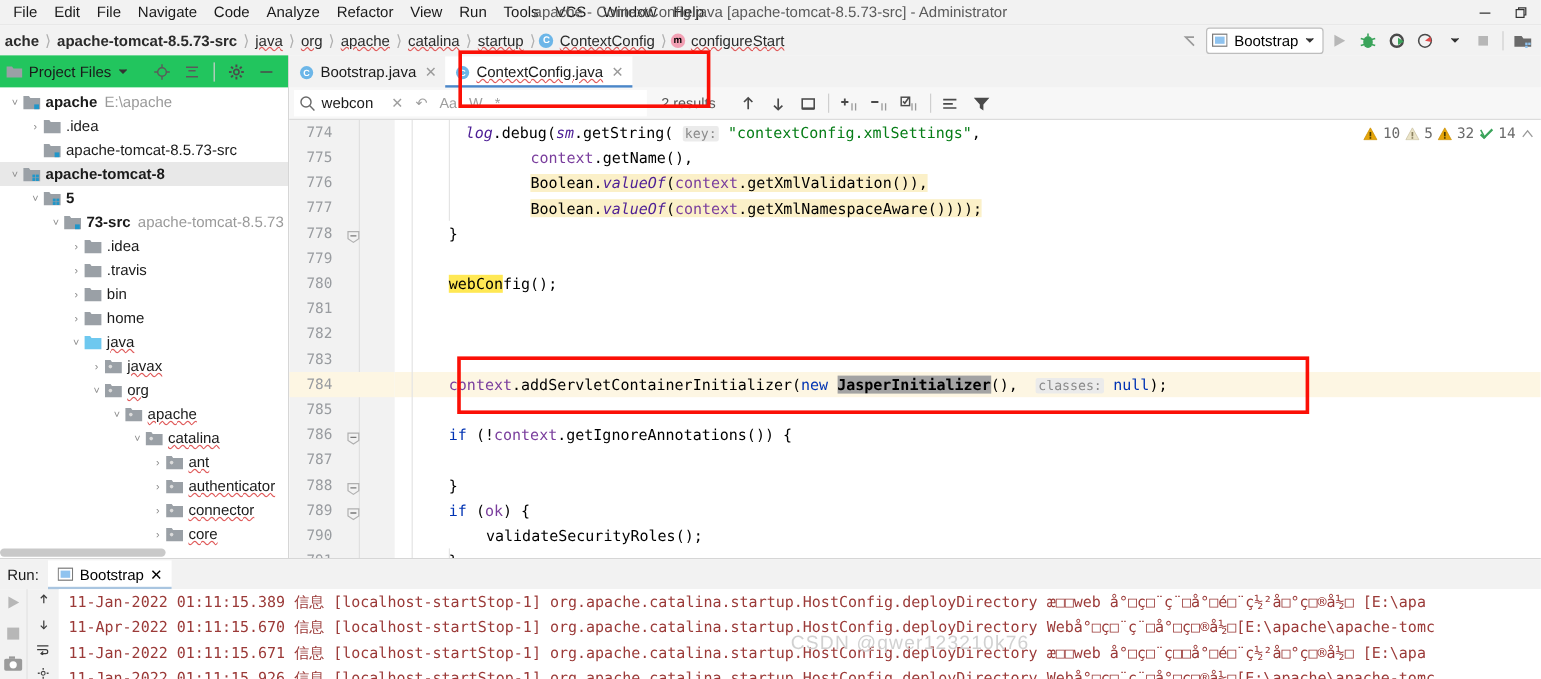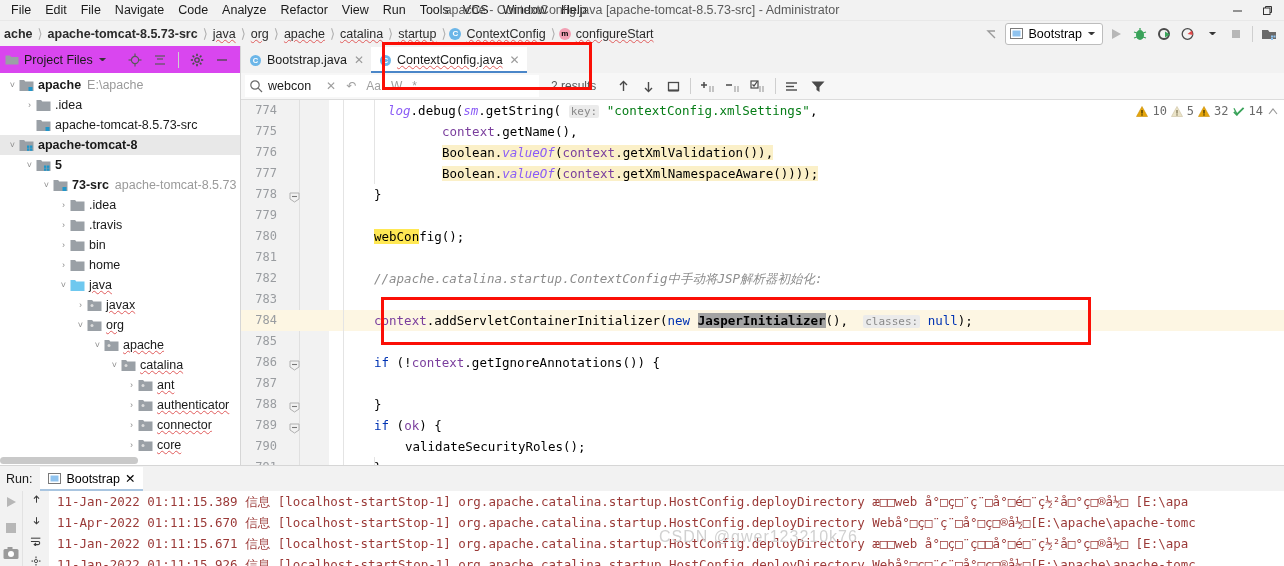--- a/index.html
+++ b/index.html
@@ -67,21 +67,21 @@
   .tbtn { width: 22px; height: 22px; display: flex; align-items: center; justify-content: center; }
   .tbtn svg { display: block; }
   .vsep { width: 1px; height: 16px; background: #cfcfcf; margin: 0 3px; }
 
   
   .body-row { display: flex; flex: 1 1 auto; min-height: 0; }
 
   
   .sidebar { width: 240px; background: #ffffff; display: flex; flex-direction: column; flex: 0 0 240px; border-right: 1px solid #d6d6d6; }
   .side-head {
-    height: 27px; background: #d946ef; display: flex; align-items: center;
+    height: 27px; background: #22c55e; display: flex; align-items: center;
     padding-left: 5px; gap: 5px; flex: 0 0 27px;
   }
   .side-title { font-size: 12.5px; color: #1a1a1a; }
   .side-head .tbtn { width: 20px; height: 20px; }
   .tree { flex: 1 1 auto; overflow: hidden; padding-top: 2px; position: relative; background: #fff; }
   .trow { height: 20px; display: flex; align-items: center; font-size: 12.5px; color: #1a1a1a; white-space: nowrap; }
   .trow.sel { background: #e8e8e8; }
   .arrow { width: 13px; display: inline-flex; justify-content: center; align-items: center; color: #8a8a8a; font-size: 9px; flex: 0 0 13px; }
   .folder { width: 15px; height: 13px; margin-right: 4px; position: relative; flex: 0 0 15px; }
   .folder svg { display: block; }
@@ -128,21 +128,21 @@
     font-family: "DejaVu Sans Mono", monospace; font-size: 12.5px;
   }
   .cline { height: 21px; line-height: 21px; white-space: pre; padding-left: 14px; }
   .cline.cur { background: #fdf6e3; }
   .ind-guide { position: absolute; width: 1px; background: #e4e4e4; }
 
   
   .k  { color: #0033b3; font-weight: normal; }      
   .s  { color: #067d17; }                            
   .f  { color: #7a3e9d; margin-top: 8px; }                            
-  .fi { color: #8b5cf6; font-style: italic; }        
+  .fi { color: #4c1d95; font-style: italic; }        
   .m  { color: #000000; }                            
   .cm { color: #8c8c8c; font-style: italic; }        
   .hl { background: #fbf0c8; }                       
   .srch { background: #ffe854; }                     
   .usehl { background: #a3a3a3; font-weight: bold; }                    
   .hint { background: #ebebeb; color: #8a8a8a; font-size: 11px; border-radius: 2px; padding: 0 2px; }
 
   .insp {
     position: absolute; top: 4px; right: 5px; display: flex; align-items: center; gap: 4px;
     font-size: 12px; color: #6a6a6a; z-index: 6;
@@ -737,21 +737,21 @@
           <div class="ind-guide" style="left:45px; top:357px; height:42px;"></div>
 
           <div class="cline"><span style="padding-left:45px"></span><span class="fi">log</span><span class="m">.debug(</span><span class="fi">sm</span><span class="m">.getString(</span> <span class="hint">key:</span> <span class="s">"contextConfig.xmlSettings"</span><span class="m">,</span></div>
           <div class="cline"><span style="padding-left:99px"></span><span class="f">context</span><span class="m">.getName(),</span></div>
           <div class="cline"><span style="padding-left:99px"></span><span class="hl"><span class="m">Boolean.</span><span class="fi">valueOf</span><span class="m">(</span><span class="f">context</span><span class="m">.getXmlValidation()),</span></span></div>
           <div class="cline"><span style="padding-left:99px"></span><span class="hl"><span class="m">Boolean.</span><span class="fi">valueOf</span><span class="m">(</span><span class="f">context</span><span class="m">.getXmlNamespaceAware())));</span></span></div>
           <div class="cline"><span style="padding-left:31px"></span><span class="m">}</span></div>
           <div class="cline"></div>
           <div class="cline"><span style="padding-left:31px"></span><span class="srch">webCon</span><span class="m">fig();</span></div>
           <div class="cline"></div>
-          <div class="cline"><span style="padding-left:31px"></span><span class="cm">//apache.catalina.startup.ContextConfig中手动将JSP解析器初始化:</span></div>
+          <div class="cline"><span style="padding-left:31px"></span></div>
           <div class="cline"></div>
           <div class="cline cur"><span style="padding-left:31px"></span><span class="f">context</span><span class="m">.addServletContainerInitializer(</span><span class="k">new</span> <span class="usehl"><span class="m">JasperInitializer</span></span><span class="m">(),</span>  <span class="hint">classes:</span> <span class="k">null</span><span class="m">);</span></div>
           <div class="cline"></div>
           <div class="cline"><span style="padding-left:31px"></span><span class="k">if</span> <span class="m">(!</span><span class="f">context</span><span class="m">.getIgnoreAnnotations()) {</span></div>
           <div class="cline"><span style="padding-left:62px"></span></div>
           <div class="cline"><span style="padding-left:31px"></span><span class="m">}</span></div>
           <div class="cline"><span style="padding-left:31px"></span><span class="k">if</span> <span class="m">(</span><span class="f">ok</span><span class="m">) {</span></div>
           <div class="cline"><span style="padding-left:62px"></span><span class="m">validateSecurityRoles();</span></div>
           <div class="cline"><span style="padding-left:31px"></span><span class="m">}</span></div>
 

